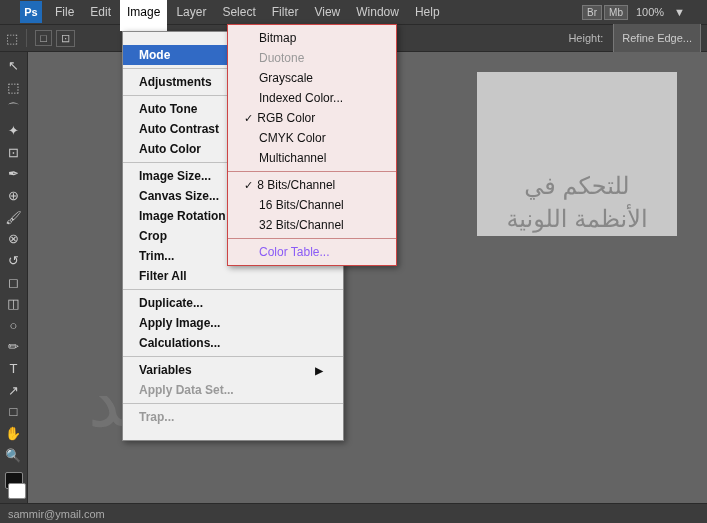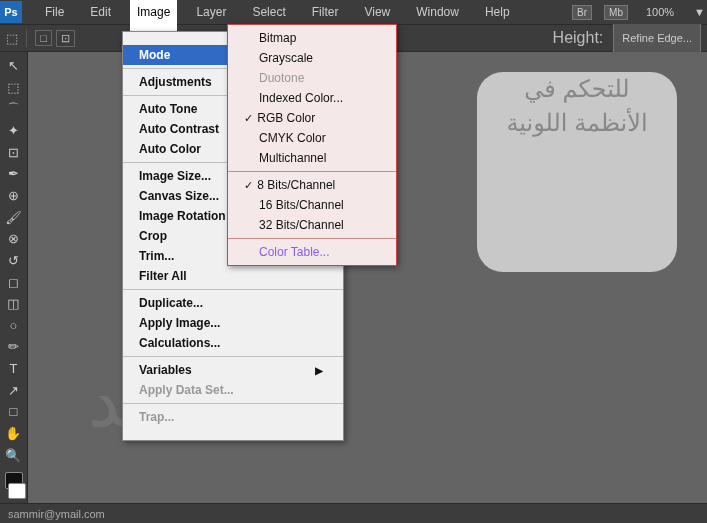--- a/index.html
+++ b/index.html
@@ -4,22 +4,22 @@
   <style>
     * { margin: 0; padding: 0; box-sizing: border-box; }
     body { width: 707px; height: 523px; overflow: hidden; font-family: 'Segoe UI', Arial, sans-serif; font-size: 12px; background: #646464; position: relative; }
 
     
     .menu-bar {
       background: #3c3c3c;
       height: 24px;
       display: flex;
       align-items: center;
-      padding: 0 0;
-      gap: 12px;
+      padding: 0 20px;
+      gap: 2px;
       position: relative;
       z-index: 100;
     }
     .ps-logo {
       width: 22px; height: 22px;
       background: #1f6bba;
       display: flex; align-items: center; justify-content: center;
       color: #fff; font-weight: bold; font-size: 11px; margin-right: 4px;
     }
     .menu-item {
@@ -74,27 +74,26 @@
     
     .canvas-area {
       flex: 1;
       background: #646464;
       position: relative;
       overflow: hidden;
     }
     .canvas-content {
       position: absolute;
       top: 20px; right: 30px;
-      width: 200px; height: 200px;
+      width: 200px; height: 164px;
       background: #c8c8c8;
       display: flex;
       flex-direction: column;
       align-items: center;
-      justify-content: flex-start;
-      border-radius: 26px;
+      justify-content: flex-end;
     }
     .arabic-text-large {
       font-size: 24px;
       color: #888;
       direction: rtl;
       text-align: center;
       line-height: 1.4;
     }
     .arabic-watermark {
       position: absolute;
@@ -229,21 +228,21 @@
   <div class="zoom-display">100%</div>
   <div style="color:#ccc;font-size:11px;margin:0 2px;">▼</div>
 </div>
 
 <div class="options-bar">
   <div style="color:#bbb;font-size:13px;cursor:pointer;">⬚</div>
   <div style="width:1px;height:18px;background:#555;margin:0 4px;"></div>
   <div style="color:#bbb;font-size:11px;cursor:pointer;padding:1px 4px;border:1px solid #666;">□</div>
   <div style="color:#bbb;font-size:11px;cursor:pointer;padding:1px 4px;border:1px solid #666;">⊡</div>
   <div style="flex:1;"></div>
-  <div style="color:#bbb;font-size:16px;margin-right:6px;">Height:</div>
+  <div style="color:#bbb;font-size:11px;margin-right:6px;">Height:</div>
   <div style="background:#555;color:#ccc;font-size:11px;padding:8px 8px;border:1px solid #777;cursor:pointer;text-align:right;">Refine Edge...</div>
 </div>
 
 <div class="main-area">
 
   <div class="toolbar">
     <div class="tool-btn">↖</div>
     <div class="tool-btn">⬚</div>
     <div class="tool-btn">⌒</div>
     <div class="tool-btn">✦</div>
@@ -351,22 +350,22 @@
       <span>Apply Data Set...</span>
     </div>
     <div class="menu-separator"></div>
     <div class="dropdown-item disabled">
       <span>Trap...</span>
     </div>
   </div>
 
   <div class="mode-submenu">
     <div class="mode-item">Bitmap</div>
+    <div class="mode-item" style="color:#999;cursor:default;">Duotone</div>
     <div class="mode-item">Grayscale</div>
-    <div class="mode-item" style="color:#999;cursor:default;">Duotone</div>
     <div class="mode-item">Indexed Color...</div>
     <div class="mode-item checked">RGB Color</div>
     <div class="mode-item">CMYK Color</div>
     <div class="mode-item">Multichannel</div>
     <div class="mode-separator"></div>
     <div class="mode-item checked">8 Bits/Channel</div>
     <div class="mode-item">16 Bits/Channel</div>
     <div class="mode-item">32 Bits/Channel</div>
     <div class="mode-separator"></div>
     <div class="mode-item" style="color:#8b5cf6;cursor:default;">Color Table...</div>

